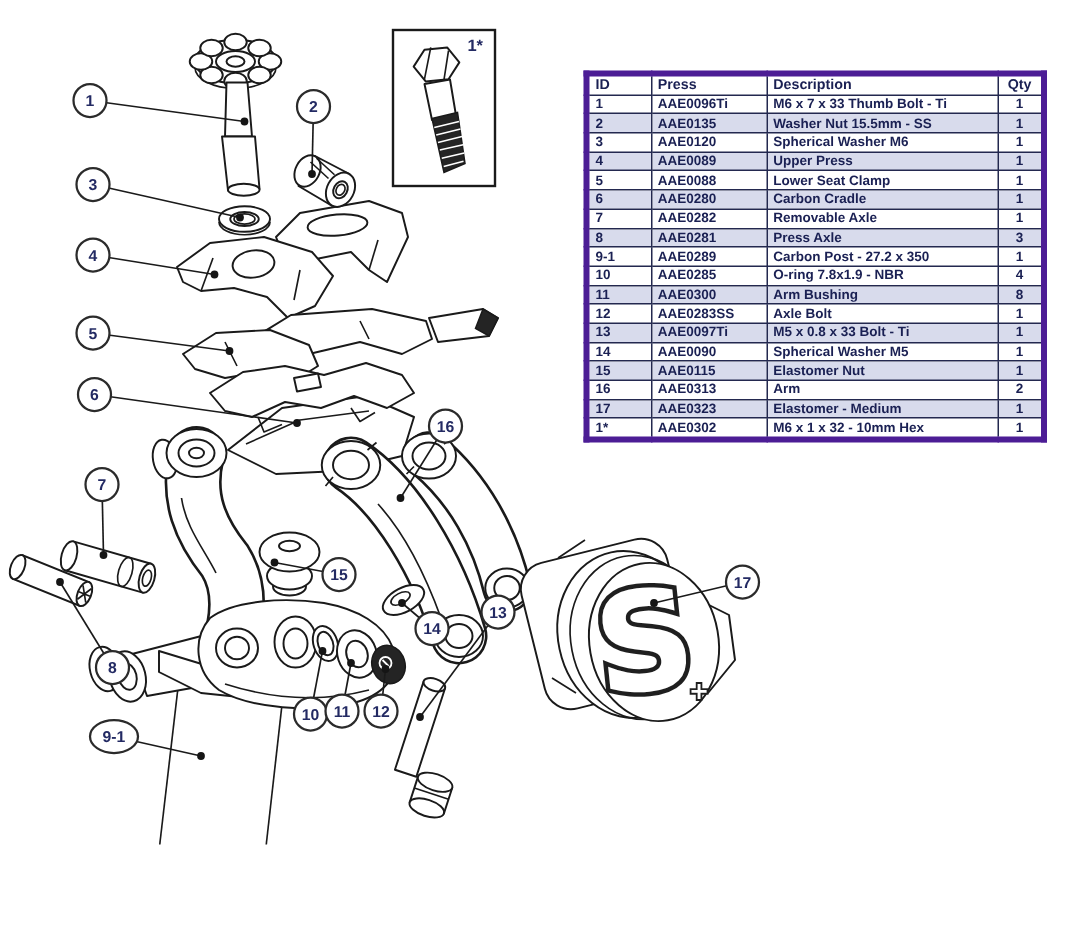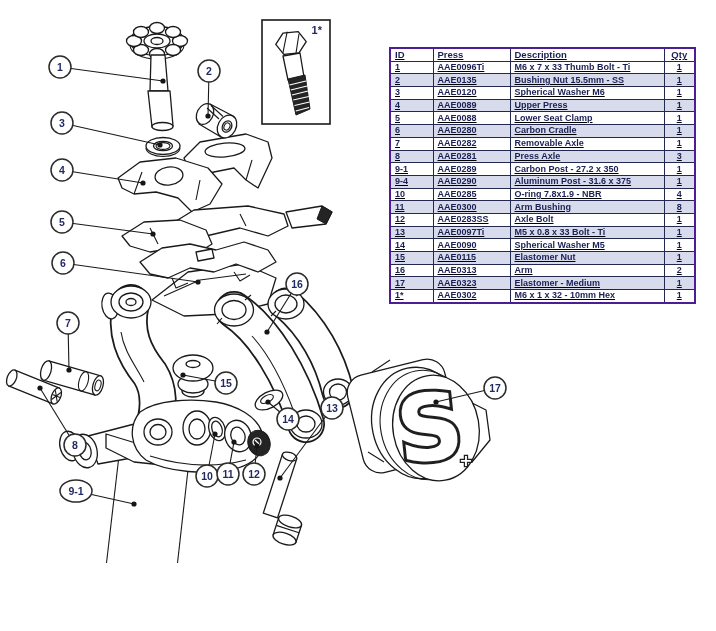--- a/index.html
+++ b/index.html
@@ -14,21 +14,21 @@
   .lead{stroke:#1a1a1a;stroke-width:1.1;}
   .bub{fill:#fff;stroke:#2b2b2b;stroke-width:1.5;}
   .btx{font:bold 10.5px "Liberation Sans",sans-serif;fill:#232a63;text-anchor:middle;}
   .inset-label{font:bold 11px "Liberation Sans",sans-serif;fill:#232a63;text-anchor:end;}
   .logo-s{font:bold 92px "DejaVu Sans",sans-serif;fill:#fff;stroke:#1f1f1f;stroke-width:6;
           paint-order:stroke;text-anchor:middle;}
   .logo-plus{font:bold 16px "DejaVu Sans",sans-serif;fill:#fff;stroke:#1f1f1f;stroke-width:2.5;
           paint-order:stroke;text-anchor:middle;}
   .parts-table{position:absolute;left:389px;top:47px;}
   .parts-table table{border-collapse:collapse;table-layout:fixed;width:305px;
-          border:2px solid #4c1d95;text-decoration:underline;}
+          border:4px solid #4c1d95;}
   .parts-table th,.parts-table td{border:1px solid #23284f;color:#1a2053;height:11.7px;
           font:bold 9px/1 "Liberation Sans",sans-serif;padding:0 0 0 4px;text-align:left;
           overflow:hidden;white-space:nowrap;vertical-align:middle;background:#fff;}
   .parts-table th{font-size:9.5px;}
   .parts-table th.c,.parts-table td.c{text-align:center;padding:0;margin-left:36px;}
   .parts-table tr.alt td{background:#d8dbec;}
 </style>
 </head>
 <body>
 
@@ -362,21 +362,21 @@
       <tbody id="tbody">
           <tr>
             <td>1</td>
             <td>AAE0096Ti</td>
             <td>M6 x 7 x 33 Thumb Bolt - Ti</td>
             <td class="c">1</td>
           </tr>
           <tr class="alt">
             <td>2</td>
             <td>AAE0135</td>
-            <td>Bushing Nut 15.5mm - SS</td>
+            <td>Washer Nut 15.5mm - SS</td>
             <td class="c">1</td>
           </tr>
           <tr>
             <td>3</td>
             <td>AAE0120</td>
             <td>Spherical Washer M6</td>
             <td class="c">1</td>
           </tr>
           <tr class="alt">
             <td>4</td>
@@ -407,26 +407,20 @@
             <td>AAE0281</td>
             <td>Press Axle</td>
             <td class="c">3</td>
           </tr>
           <tr>
             <td>9-1</td>
             <td>AAE0289</td>
             <td>Carbon Post - 27.2 x 350</td>
             <td class="c">1</td>
           </tr>
-          <tr class="alt">
-            <td>9-4</td>
-            <td>AAE0290</td>
-            <td>Aluminum Post - 31.6 x 375</td>
-            <td class="c">1</td>
-          </tr>
           <tr>
             <td>10</td>
             <td>AAE0285</td>
             <td>O-ring 7.8x1.9 - NBR</td>
             <td class="c">4</td>
           </tr>
           <tr class="alt">
             <td>11</td>
             <td>AAE0300</td>
             <td>Arm Bushing</td>

